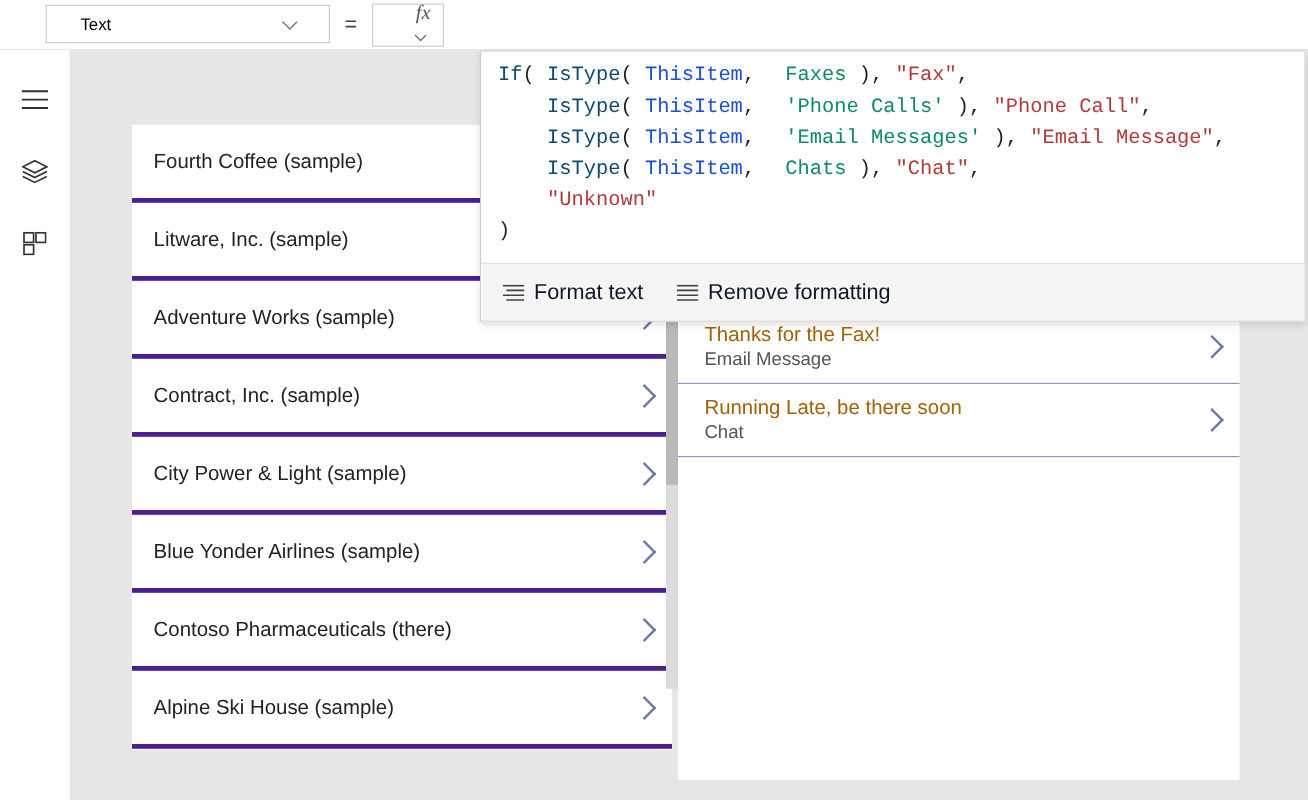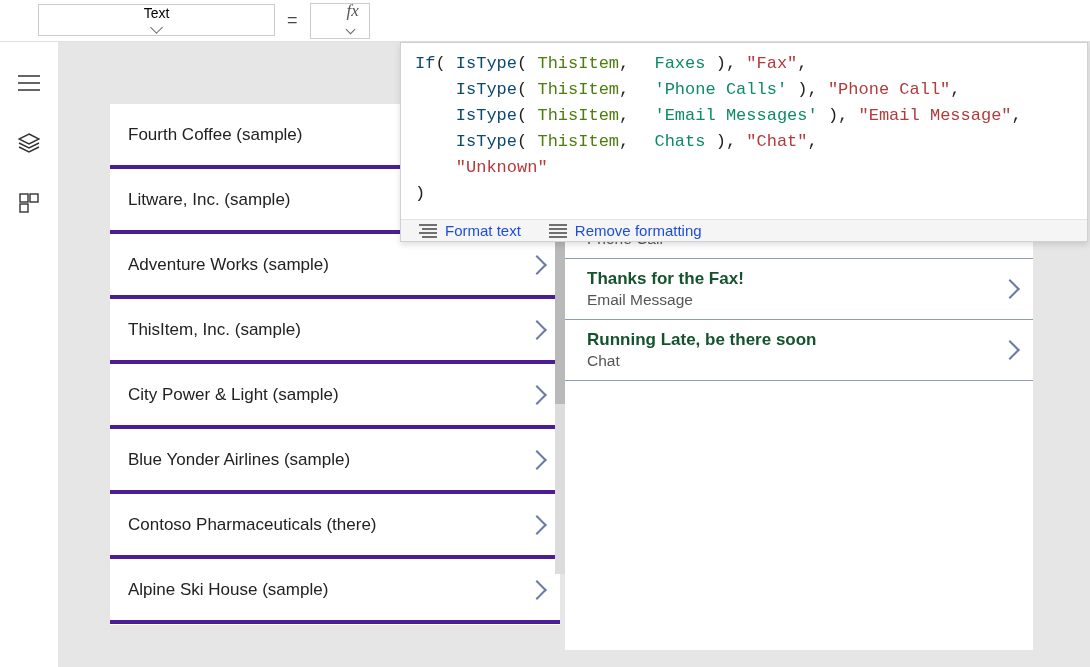--- a/index.html
+++ b/index.html
@@ -1,46 +1,46 @@
 <!DOCTYPE html>
 <html><head>
   <meta charset="utf-8">
   <style>
     * { box-sizing: border-box; margin: 0; padding: 0; }
     body { font-family: "Segoe UI", Arial, sans-serif; width: 1090px; height: 667px; background: #fff; overflow: hidden; }
     .top-bar { display: flex; align-items: flex-start; height: 42px; border-bottom: 1px solid #e0e0e0; }
-    .prop-select { width: 237px; height: 32px; margin: 4px 0 0 38px; border: 1px solid #ccc; background: #fff; display: flex; align-items: center; padding: 0 28px; justify-content: space-between; font-size: 14px; flex-direction: column; }
+    .prop-select { width: 237px; height: 32px; margin: 4px 0 0 38px; border: 1px solid #ccc; background: #fff; display: flex; align-items: center; padding: 0 28px; justify-content: space-between; font-size: 14px; }
     .equals { font-size: 18px; padding: 10px 12px 0 12px; color: #444; }
     .fx-box { width: 60px; height: 36px; margin-top: 3px; border: 1px solid #ccc; display: flex; align-items: center; justify-content: center; font-style: italic; font-family: "Times New Roman", serif; font-size: 17px; color: #555; padding-left: 36px; }
     
     .left-rail { position: absolute; top: 42px; left: 0; width: 58px; height: 625px; background: #fff; display: flex; flex-direction: column; align-items: center; padding-top: 30px; gap: 38px; }
     .rail-icon { width: 22px; height: 22px; display: flex; align-items: center; justify-content: center; }
     
     .canvas { position: absolute; top: 42px; left: 58px; width: 1032px; height: 625px; background: #e6e6e6; }
     
     .gallery1 { position: absolute; top: 62px; left: 52px; width: 450px; height: 521px; background: #fff; }
     .g1-item { height: 65px; border-bottom: 4px solid #4c1d95; display: flex; align-items: center; justify-content: space-between; padding: 0 16px 0 18px; font-size: 17px; color: #222; }
     
     .gallery2 { position: absolute; top: 62px; left: 507px; width: 468px; height: 546px; background: #fff; }
     .g2-item { border-bottom: 1px solid #8d99c4; padding: 10px 16px 10px 22px; display: flex; align-items: center; justify-content: space-between; }
     .g2-item.first { height: 33px; padding-top: 6px; padding-bottom: 6px; }
     .g2-item .txt { display: flex; flex-direction: column; }
-    .g2-title { font-size: 17px; font-weight: 700; color: #14532d; }
+    .g2-title { font-size: 17px; font-weight: 400; color: #a16207; }
     .g2-sub { font-size: 15.5px; color: #555; margin-top: 2px; }
     
     .scrollbar { position: absolute; top: 62px; left: 497px; width: 10px; height: 470px; background: #dcdcdc; }
     .scroll-thumb { position: absolute; top: 0; left: 0; width: 10px; height: 300px; background: #b9b9b9; }
     
     .formula-panel { position: absolute; top: 0; left: 342px; width: 688px; background: #fff; border: 1px solid #d0d0d0; box-shadow: 0 3px 6px rgba(0,0,0,0.12); }
     .formula-code { padding: 8px 12px 12px 14px; font-family: Consolas, "Courier New", monospace; font-size: 17px; line-height: 26px; white-space: pre; color: #222; }
     .c-fn { color: #0c4a6e; }
-    .c-kw { color: #4d7c0f; }
+    .c-kw { color: #1d4ed8; }
     .c-id { color: #0d8a66; margin-left: 15px; }
     .c-str { color: #b33a3a; }
-    .formula-toolbar { border-top: 1px solid #e3e3e3; background: #f5f5f5; height: 22px; display: flex; align-items: center; padding: 0 18px; gap: 28px; font-size: 15px; color: #1d4ed8; }
+    .formula-toolbar { border-top: 1px solid #e3e3e3; background: #f5f5f5; height: 48px; display: flex; align-items: center; padding: 0 18px; gap: 28px; font-size: 18px; color: #0f172a; }
     .ft-btn { display: flex; align-items: center; gap: 8px; cursor: pointer; }
     
     .chevron { display: inline-block; width: 12px; height: 12px; border-right: 2px solid #6b7aa8; border-top: 2px solid #6b7aa8; transform: rotate(45deg); }
     .chevron.big { width: 14px; height: 14px; border-width: 2.5px; }
     .chevron-down { display: inline-block; width: 9px; height: 9px; border-right: 1.5px solid #666; border-bottom: 1.5px solid #666; transform: rotate(45deg); margin-bottom: 3px; }
     
     svg { display: block; }
   </style>
 </head>
 <body>
@@ -83,21 +83,21 @@
         <span>Fourth Coffee (sample)</span>
       </div>
       <div class="g1-item">
         <span>Litware, Inc. (sample)</span>
       </div>
       <div class="g1-item">
         <span>Adventure Works (sample)</span>
         <span class="chevron big"></span>
       </div>
       <div class="g1-item">
-        <span>ThisItem, Inc. (sample)</span>
+        <span>Contract, Inc. (sample)</span>
         <span class="chevron big"></span>
       </div>
       <div class="g1-item">
         <span>City Power &amp; Light (sample)</span>
         <span class="chevron big"></span>
       </div>
       <div class="g1-item">
         <span>Blue Yonder Airlines (sample)</span>
         <span class="chevron big"></span>
       </div>

